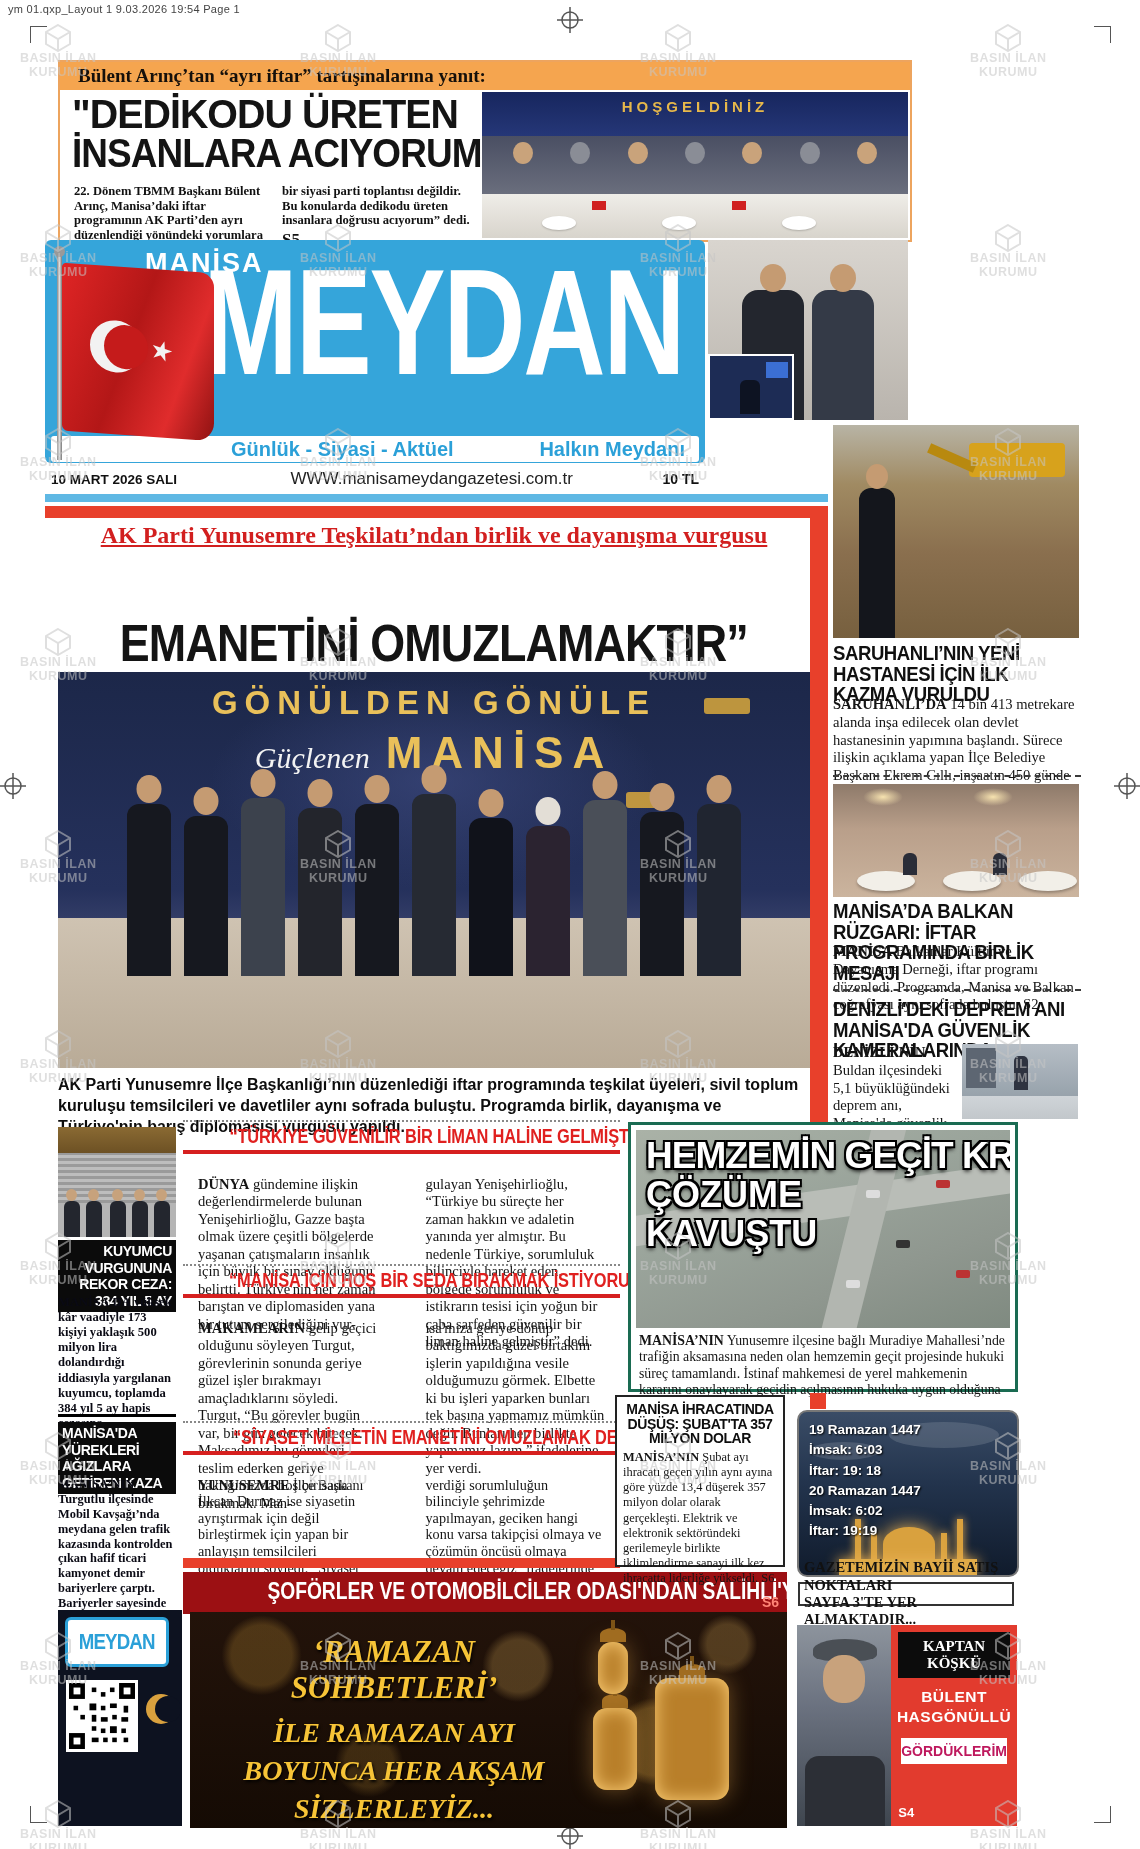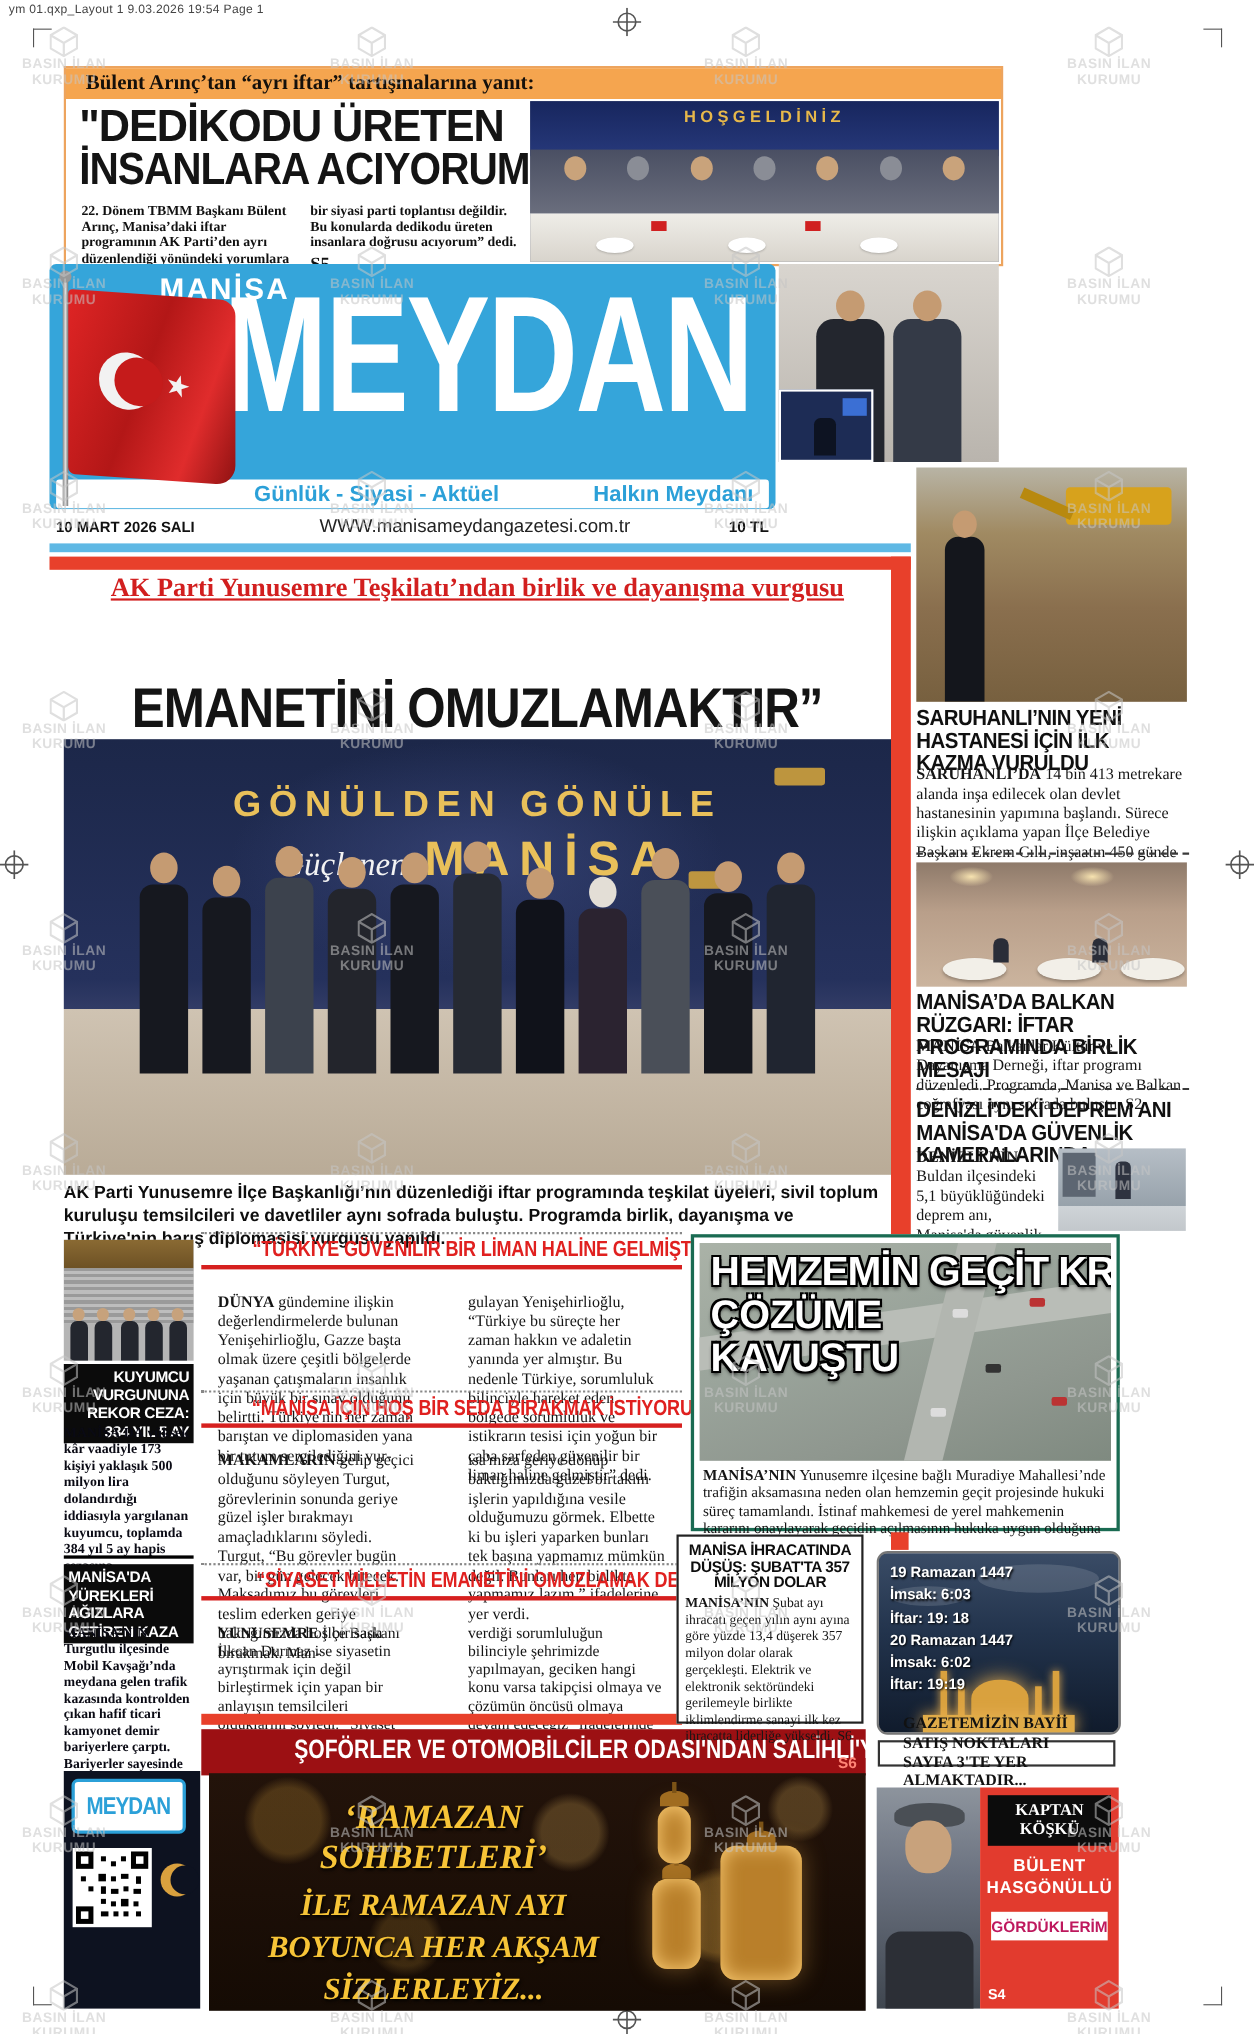--- a/index.html
+++ b/index.html
@@ -87,21 +87,21 @@
   
   .ms-kicker{position:absolute;left:58px;top:522px;width:752px;text-align:center;
              font-family:"Liberation Serif",serif;font-weight:bold;font-size:24px;color:#d21f1f;text-decoration:underline;}
   .ms-h1{position:absolute;left:58px;top:552px;width:752px;text-align:center;font-weight:bold;color:#141414;}
   .ms-h1 span{display:inline-block;font-size:72px;line-height:.92;letter-spacing:-2px;transform:scaleX(.86);}
   .ms-h2{position:absolute;left:58px;top:620px;width:752px;text-align:center;font-weight:bold;color:#141414;}
   .ms-h2 span{display:inline-block;font-size:51px;line-height:.95;letter-spacing:-1px;transform:scaleX(.88);}
   .ms-photo{left:58px;top:672px;width:752px;height:396px;background:linear-gradient(#1c2749 0%,#25315c 55%,#323c66 62%,#cfc3b2 62%,#b9ab97 100%);}
   .ms-photo .glow{position:absolute;left:20%;top:0;width:60%;height:55%;background:radial-gradient(ellipse at center,#3d4a80aa,transparent 70%);}
   .ms-bdtext{position:absolute;left:0;right:0;top:12px;text-align:center;}
-  .ms-bdtext .g1{font-size:33px;font-weight:bold;color:#e9c05a;letter-spacing:7px;margin-top:28px;}
+  .ms-bdtext .g1{font-size:33px;font-weight:bold;color:#e9c05a;letter-spacing:7px;}
   .ms-bdtext .row2{margin-top:6px;display:flex;justify-content:center;align-items:baseline;gap:16px;}
   .ms-bdtext .g2{font-family:"Liberation Serif",serif;font-style:italic;font-size:30px;color:#f3f3f3;}
   .ms-bdtext .g3{font-size:44px;font-weight:bold;color:#e9c05a;letter-spacing:9px;}
   .ms-chip{position:absolute;width:46px;height:16px;background:#d9a83c;border-radius:3px;opacity:.85;}
   .ms-people{position:absolute;left:0;right:0;bottom:92px;display:flex;justify-content:center;align-items:flex-end;gap:13px;}
   .person{display:block;width:44px;height:172px;background:#16181f;border-radius:12px 12px 0 0;position:relative;}
   .person::before{content:"";position:absolute;top:-29px;left:50%;transform:translateX(-50%);
                   width:25px;height:28px;border-radius:50%;background:#c59b72;}
   .person:nth-child(2){height:160px;}
   .person:nth-child(3){height:178px;background:#3c424d;}
@@ -185,21 +185,21 @@
   .calendar{position:absolute;left:797px;top:1410px;width:218px;height:163px;border-radius:10px;border:2px solid #777;overflow:hidden;
             background:linear-gradient(#3a4c66 0%,#22334c 45%,#101b2c 100%);}
   .cal-cloud{position:absolute;border-radius:50%;background:#ffffff22;}
   .cal-mosque{position:absolute;left:0;right:0;bottom:0;height:58px;}
   .cal-dome{position:absolute;left:84px;bottom:14px;width:52px;height:34px;border-radius:50% 50% 0 0;background:#d9a13e;box-shadow:0 0 18px #e8b053;}
   .cal-base{position:absolute;left:40px;right:40px;bottom:0;height:16px;background:#e0ab48;box-shadow:0 0 14px #e8b053;}
   .cal-min{position:absolute;bottom:10px;width:6px;height:46px;background:#d9a13e;box-shadow:0 0 8px #e8b053;}
   .cal-text{position:absolute;left:10px;top:8px;color:#fff;font-weight:bold;font-size:13.5px;line-height:1.5;
             text-shadow:1px 1px 2px #000;}
   .bayii{position:absolute;left:798px;top:1582px;width:216px;height:24px;border:2px solid #333;background:#fff;box-sizing:border-box;
-         display:flex;flex-direction:column;justify-content:center;padding-left:21px;
+         display:flex;flex-direction:column;justify-content:center;padding-left:4px;
          font-family:"Liberation Serif",serif;font-weight:bold;font-size:14.5px;line-height:1.2;color:#111;}
 
   
   .logobox{position:absolute;left:58px;top:1610px;width:124px;height:216px;background:#0d1220;}
   .lb-card{position:absolute;left:7px;top:7px;width:104px;height:50px;background:#fff;border:3px solid #2ba0d8;border-radius:6px;
            display:flex;align-items:center;justify-content:center;box-sizing:border-box;}
   .lb-card span{color:#2ba0d8;font-weight:bold;font-size:22px;letter-spacing:-1px;display:inline-block;transform:scaleX(.85);}
   .lb-qr{position:absolute;left:8px;top:70px;width:72px;height:72px;background:#fff;padding:3px;box-sizing:border-box;}
   .lb-cres{position:absolute;left:88px;top:84px;width:30px;height:30px;border-radius:50%;background:#d9a13e;}
   .lb-cres::after{content:"";position:absolute;left:9px;top:2px;width:26px;height:26px;border-radius:50%;background:#0d1220;}

